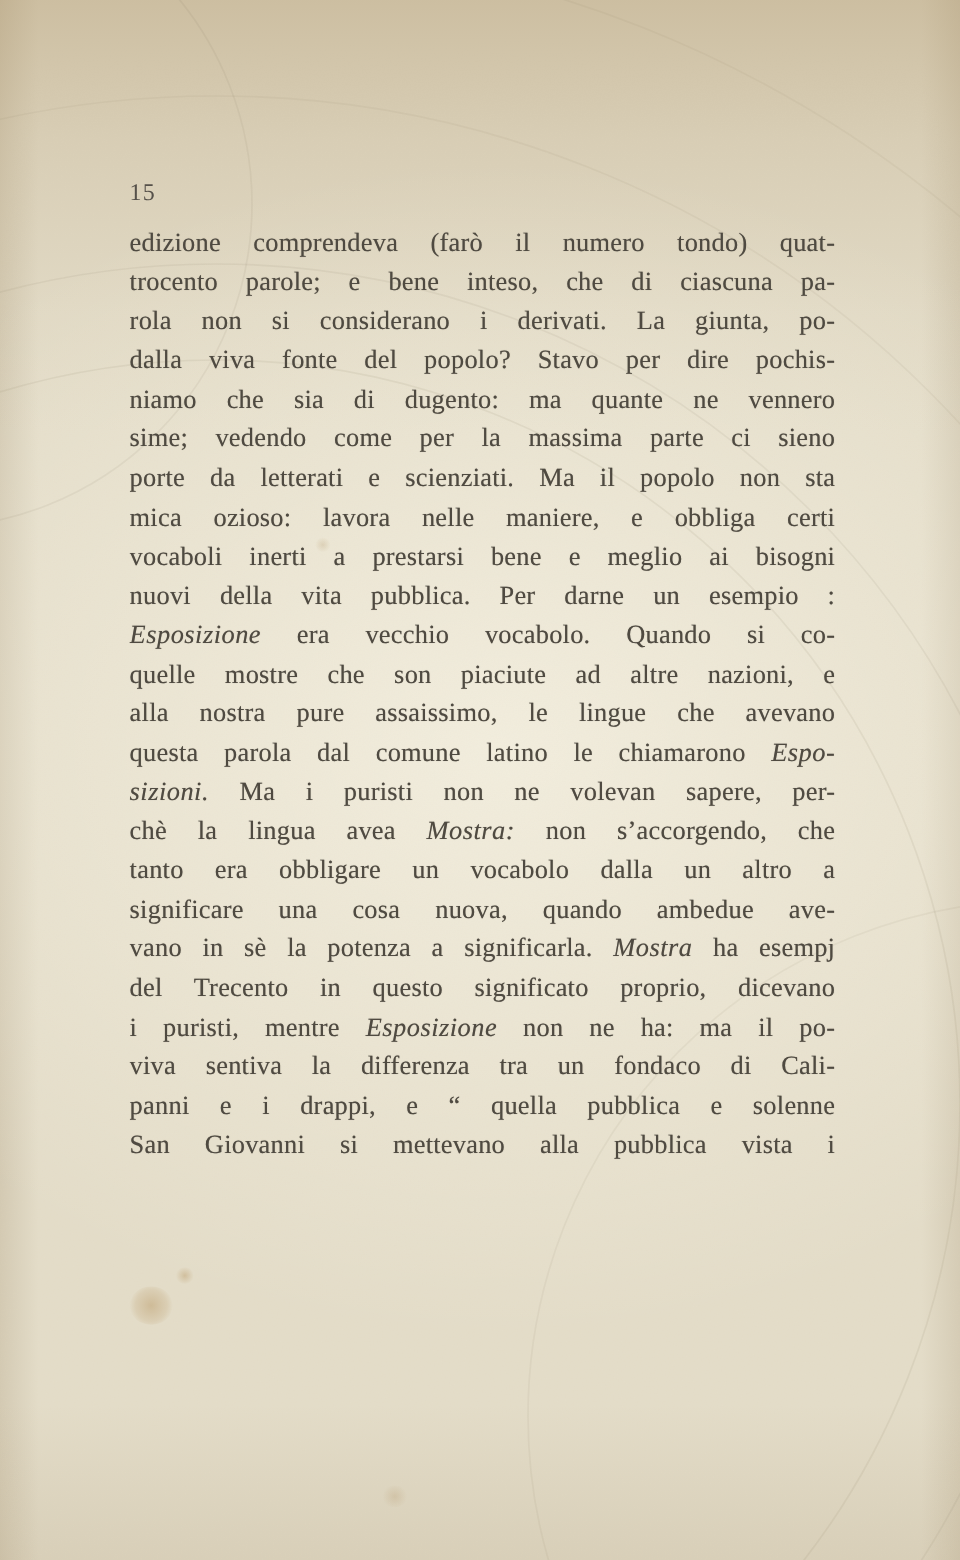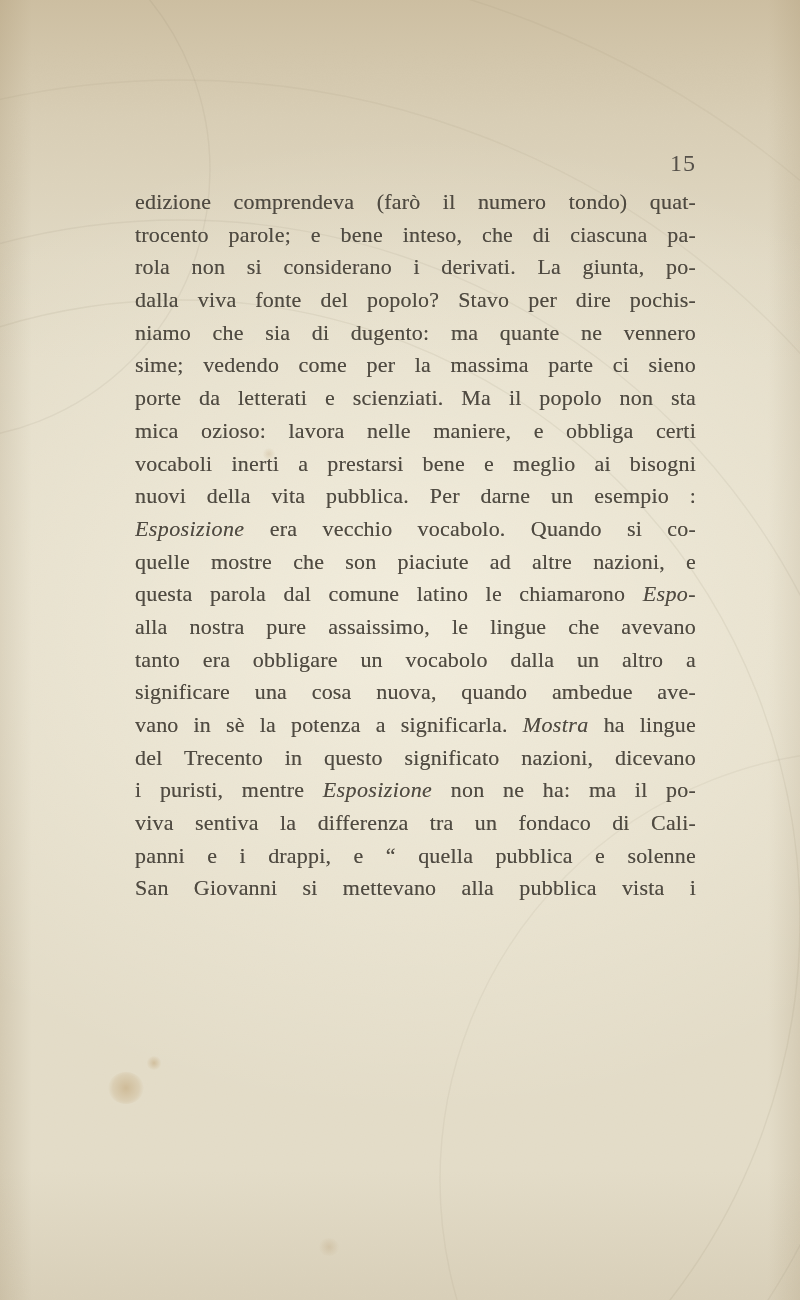--- a/index.html
+++ b/index.html
@@ -24,31 +24,31 @@
     background:radial-gradient(circle, rgba(167,124,60,0.34) 0%, rgba(167,124,60,0.14) 55%, rgba(167,124,60,0) 75%);}
   .stain.s2{left:146px;top:1056px;width:16px;height:14px;
     background:radial-gradient(circle, rgba(167,124,60,0.30) 0%, rgba(167,124,60,0) 70%);}
   .stain.s3{left:318px;top:1238px;width:22px;height:18px;
     background:radial-gradient(circle, rgba(160,120,64,0.18) 0%, rgba(160,120,64,0) 72%);}
   .stain.s4{left:262px;top:448px;width:14px;height:12px;
     background:radial-gradient(circle, rgba(160,124,70,0.20) 0%, rgba(160,124,70,0) 70%);}
 
   .page-number{
     position:absolute;left:108px;top:150px;width:588px;
-    text-align:right;font-size:24px;color:#56514a;letter-spacing:1px;
+    text-align:left;font-size:20px;color:#56514a;letter-spacing:1px;
   }
   .text-block{
     position:absolute;left:108px;top:186px;width:588px;
     font-size:22px;color:#4f4a41;
   }
   .text-block .line{
     height:32.7px;line-height:32.7px;overflow:hidden;
     text-align:justify;white-space:normal;
     text-shadow:0 0 0.6px rgba(79,74,65,0.55);
-    letter-spacing:0.2px;word-spacing:1.5px;margin-left:27px;
+    letter-spacing:0.2px;word-spacing:1.5px;
   }
   .text-block .line::after{content:"";display:inline-block;width:100%;height:0;}
   .text-block .line em{font-style:italic;letter-spacing:0.4px;}
 </style>
 </head>
 <body>
 
 <div class="page">
 
   <svg class="texture" width="800" height="1300" viewBox="0 0 800 1300" aria-hidden="true">
@@ -80,24 +80,26 @@
       <div class="line"><span>rola non si considerano i derivati. La giunta, po-</span></div>
       <div class="line"><span>dalla viva fonte del popolo? Stavo per dire pochis-</span></div>
       <div class="line"><span>niamo che sia di dugento: ma quante ne vennero</span></div>
       <div class="line"><span>sime; vedendo come per la massima parte ci sieno</span></div>
       <div class="line"><span>porte da letterati e scienziati. Ma il popolo non sta</span></div>
       <div class="line"><span>mica ozioso: lavora nelle maniere, e obbliga certi</span></div>
       <div class="line"><span>vocaboli inerti a prestarsi bene e meglio ai bisogni</span></div>
       <div class="line"><span>nuovi della vita pubblica. Per darne un esempio :</span></div>
       <div class="line"><em>Esposizione</em><span> era vecchio vocabolo. Quando si co-</span></div>
       <div class="line"><span>quelle mostre che son piaciute ad altre nazioni, e</span></div>
+      <div class="line"><span>alla nostra pure assaissimo, le lingue che avevano</span></div>
       <div class="line"><span>questa parola dal comune latino le chiamarono </span><em>Espo-</em></div>
-      <div class="line"><span>alla nostra pure assaissimo, le lingue che avevano</span></div>
+      <div class="line"><em>sizioni.</em><span> Ma i puristi non ne volevan sapere, per-</span></div>
+      <div class="line"><span>chè la lingua avea </span><em>Mostra:</em><span> non s’accorgendo, che</span></div>
       <div class="line"><span>tanto era obbligare un vocabolo dalla un altro a</span></div>
       <div class="line"><span>significare una cosa nuova, quando ambedue ave-</span></div>
-      <div class="line"><span>vano in sè la potenza a significarla. </span><em>Mostra</em><span> ha lingue</span></div>
-      <div class="line"><span>del Trecento in questo significato nazioni, dicevano</span></div>
+      <div class="line"><span>vano in sè la potenza a significarla. </span><em>Mostra</em><span> ha esempj</span></div>
+      <div class="line"><span>del Trecento in questo significato proprio, dicevano</span></div>
       <div class="line"><span>i puristi, mentre </span><em>Esposizione</em><span> non ne ha: ma il po-</span></div>
       <div class="line"><span>viva sentiva la differenza tra un fondaco di Cali-</span></div>
       <div class="line"><span>panni e i drappi, e “ quella pubblica e solenne</span></div>
       <div class="line"><span>San Giovanni si mettevano alla pubblica vista i</span></div>
     </div>
 </div>
 
 </body></html>

